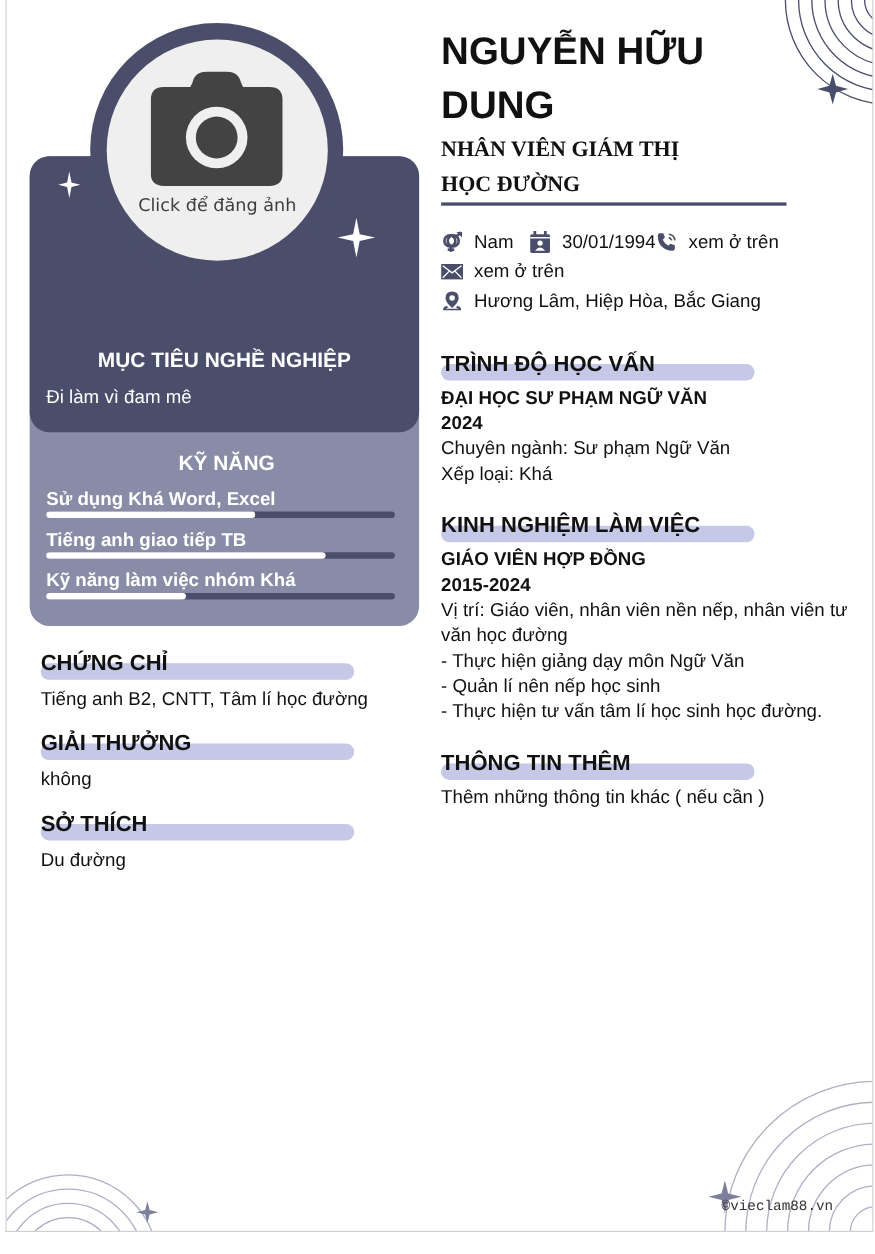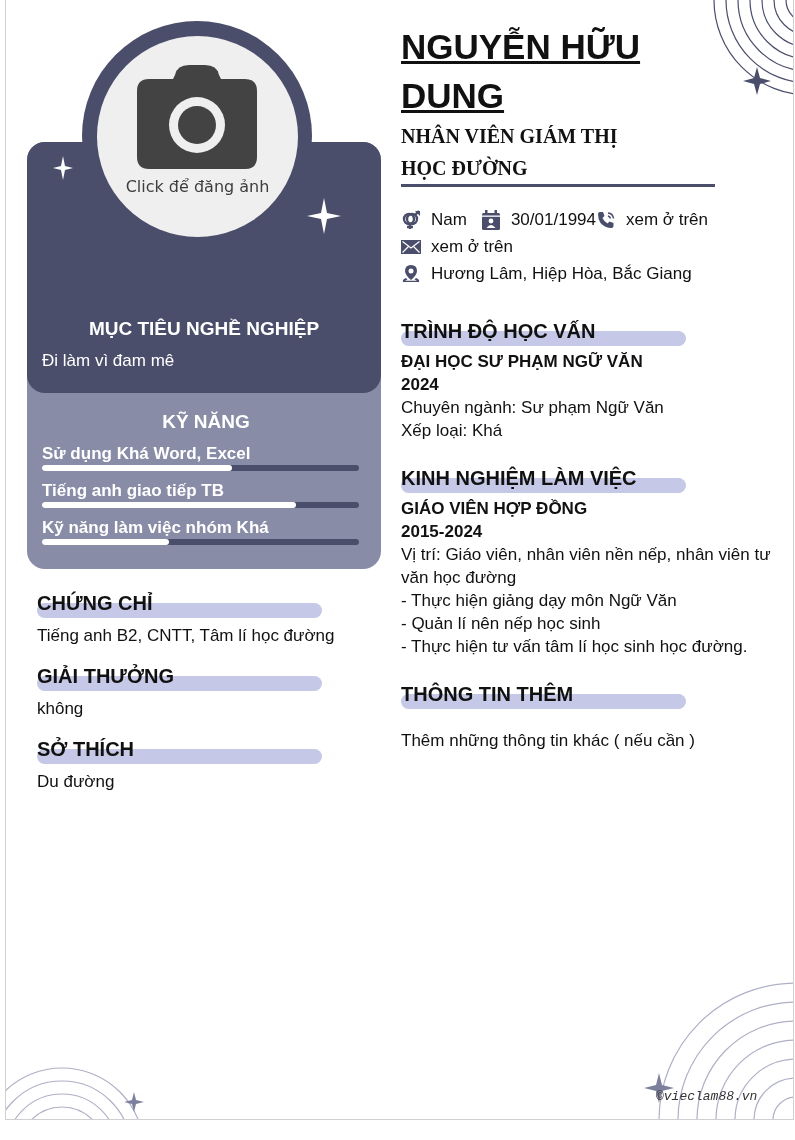--- a/index.html
+++ b/index.html
@@ -29,32 +29,32 @@
   .skill-track { position: relative; width: 317px; height: 6px; border-radius: 3px; background: #4a4e6a; margin-top: 1px; }
   .skill-fill { position: absolute; left: 0; top: 0; height: 6px; border-radius: 3px; background: #fff; }
 
   .sec { position: absolute; }
   .sec-head { position: relative; height: 26px; }
   .sec-bar { position: absolute; left: 0; top: 11px; height: 15px; border-radius: 8px; background: #c5c8e6; }
   .sec-title { position: relative; font-weight: bold; font-size: 20px; color: #111; white-space: nowrap; }
   .sec-body { font-size: 17px; line-height: 23px; color: #111; margin-top: 6px; }
 
   
-  .name { position: absolute; left: 400px; top: 22px; width: 320px; font-weight: bold; font-size: 35px; line-height: 49px; color: #111; text-decoration: underline; }
+  .name { position: absolute; left: 400px; top: 22px; width: 320px; font-weight: bold; font-size: 35px; line-height: 49px; color: #111; }
   .job { position: absolute; left: 400px; top: 120px; width: 320px; font-weight: bold; font-size: 20px; line-height: 32px; color: #111; font-family: Liberation Serif, serif; }
   .job-rule { position: absolute; left: 400px; top: 184px; width: 314px; height: 3px; background: #4a4e6a; }
 
   .info-row { position: absolute; left: 400px; display: flex; align-items: center; font-size: 17px; color: #111; white-space: nowrap; }
   .ico { width: 20px; height: 20px; display: inline-block; margin-right: 10px; }
   .info-item { display: flex; align-items: center; justify-content: space-between; }
 
   .edu-title, .job-name { font-weight: bold; font-size: 17px; line-height: 23px; }
   .body-line { font-size: 17px; line-height: 23px; }
 
-  .watermark { position: absolute; left: 655px; top: 1089px; font-family: "Liberation Mono", monospace; font-size: 13px; color: #333; font-style: italic; }
+  .watermark { position: absolute; left: 655px; top: 1089px; font-family: "Liberation Mono", monospace; font-size: 13px; color: #333; }
 </style>
 </head>
 <body>
 
 <div class="page">
 
   <svg class="deco" style="left:705px;top:-5px" width="90" height="115" viewBox="0 0 90 115">
     <g fill="none" stroke="#4a4e6a" stroke-width="1.2">
       <circle cx="98" cy="5" r="95"></circle>
       <circle cx="98" cy="5" r="83"></circle>
@@ -245,17 +245,17 @@
       <div class="body-line">- Quản lí nên nếp học sinh</div>
       <div class="body-line">- Thực hiện tư vấn tâm lí học sinh học đường.</div>
     </div>
   </div>
 
   <div class="sec" style="left:395px;top:683px;width:380px">
     <div class="sec-head">
       <div class="sec-bar" style="width:285px"></div>
       <div class="sec-title">THÔNG TIN THÊM</div>
     </div>
-    <div class="sec-body" style="margin-top:20px">Thêm những thông tin khác ( nếu cần )</div>
+    <div class="sec-body" style="margin-top:4px">Thêm những thông tin khác ( nếu cần )</div>
   </div>
 
   <div class="watermark" style="left:650px">©vieclam88.vn</div>
 </div>
 
 </body></html>

